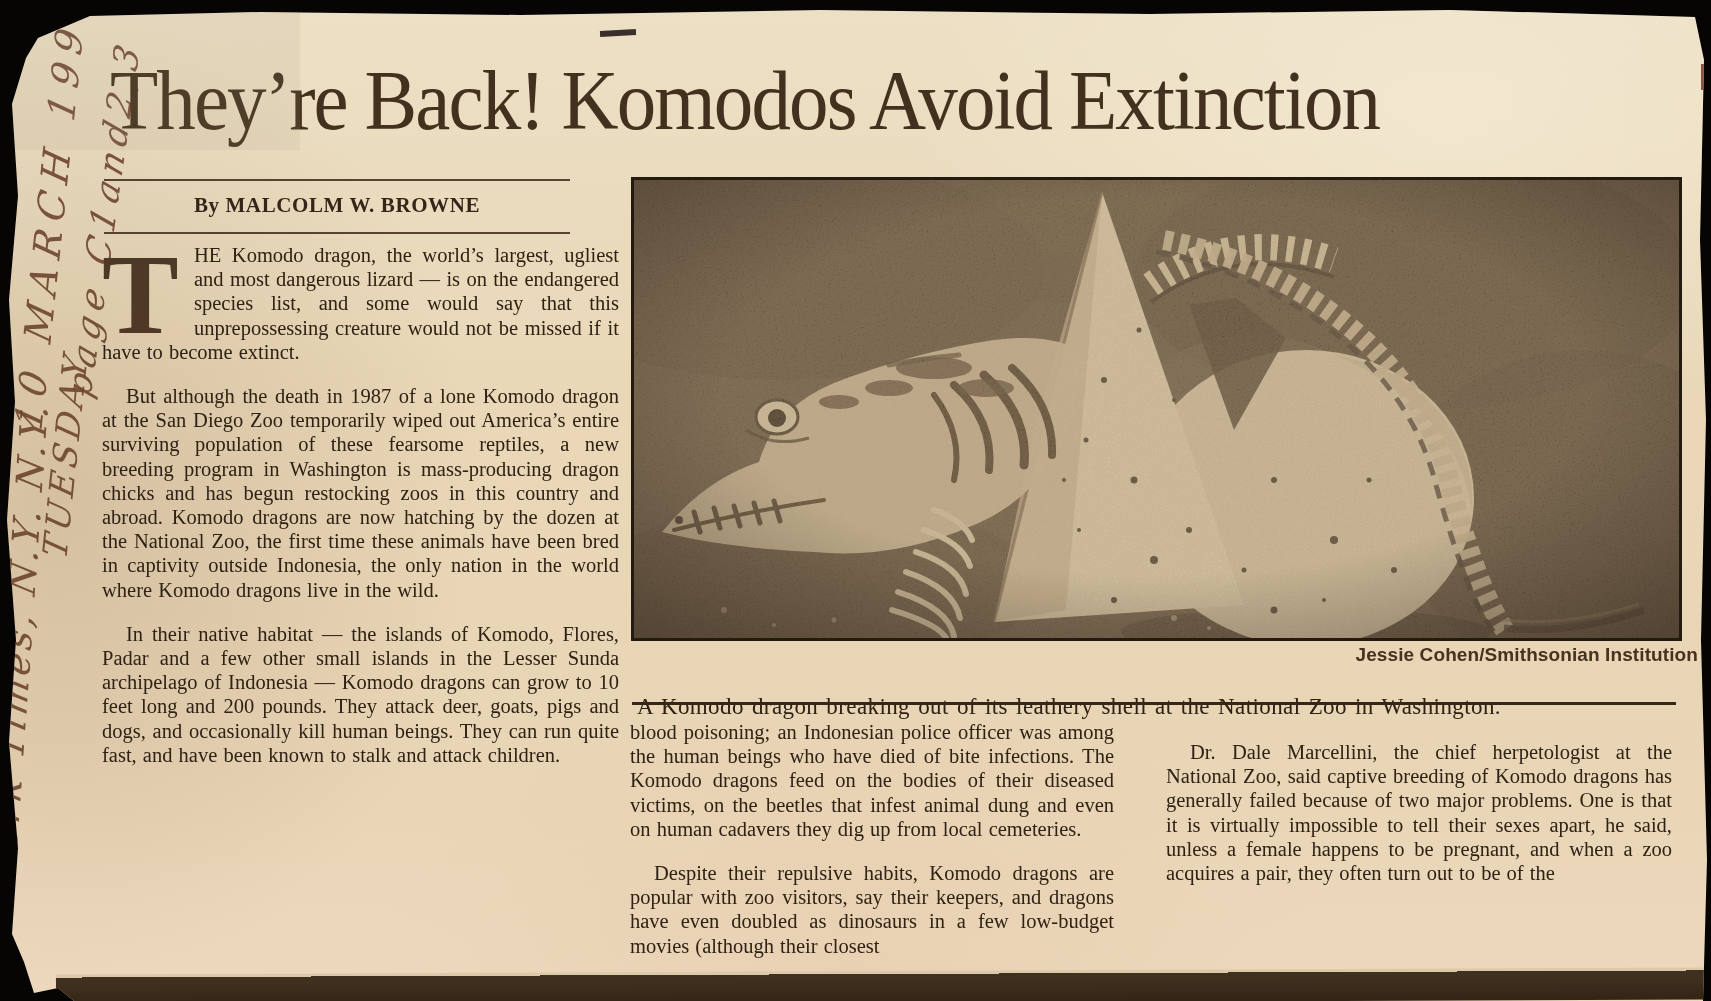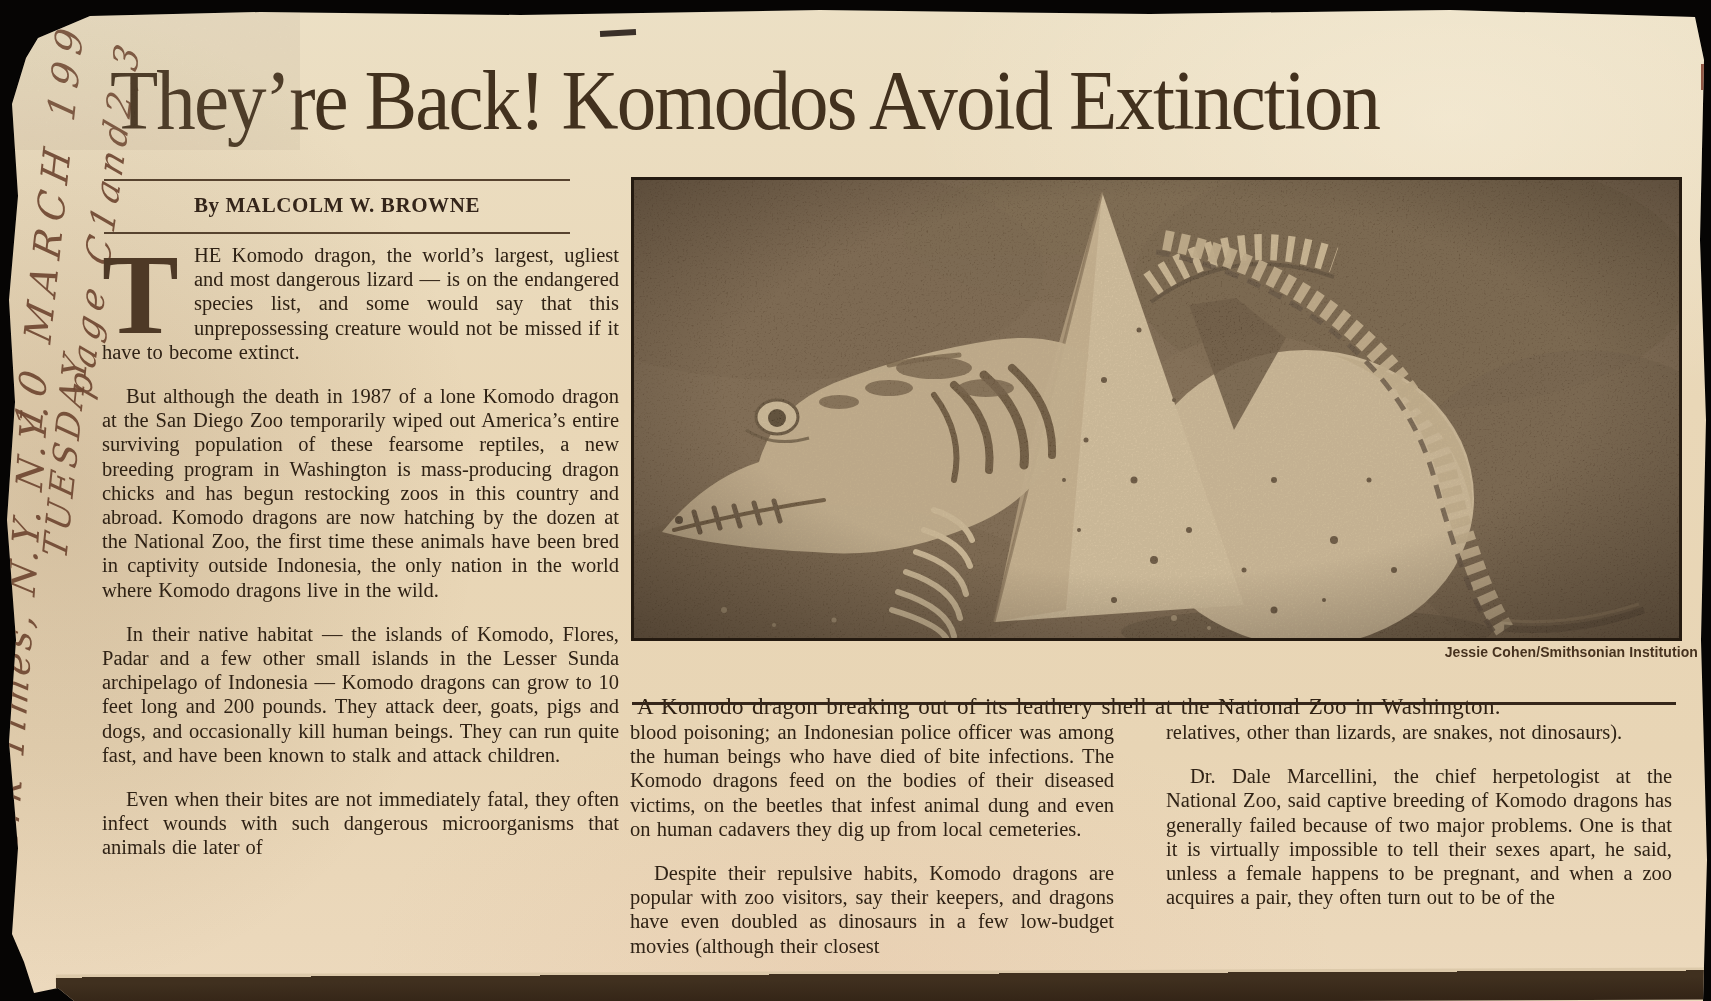--- a/index.html
+++ b/index.html
@@ -37,21 +37,21 @@
     float:left;font-size:115px;line-height:88px;font-weight:700;color:#4e3926;
     width:80px;margin:8px 12px 0 0;font-family:"Liberation Serif",serif;
   }
   .photo{
     position:absolute;left:631px;top:177px;width:1051px;height:464px;
     border:3px solid #241a10;box-sizing:border-box;background:#5c4833;
   }
   .photo svg{display:block;width:100%;height:100%;}
   .credit{
     position:absolute;left:900px;top:644px;width:798px;text-align:right;
-    font-family:"Liberation Sans",sans-serif;font-weight:700;font-size:14px;color:#46321f;letter-spacing:.1px;
+    font-family:"Liberation Sans",sans-serif;font-weight:700;font-size:19px;color:#46321f;letter-spacing:.1px;
   }
   .caption{
     position:absolute;left:637px;top:694px;width:1044px;
     font-size:23px;color:#2e2013;letter-spacing:.4px;word-spacing:2px;
   }
   .caption-rule{position:absolute;left:632px;top:702px;width:1044px;height:3px;background:#35261a;}
   .continued{font-style:italic;font-weight:700;text-align:center;font-size:20.5px;color:#33241773;color:#332417;}
   .hand{
     position:absolute;font-family:"DejaVu Serif",serif;font-style:italic;color:#6f4731;
     white-space:nowrap;transform-origin:left bottom;opacity:.92;
@@ -85,21 +85,20 @@
     <div class="byline-block">
       <div class="rule"></div>
       <div class="byline">By MALCOLM W. BROWNE</div>
       <div class="rule"></div>
     </div>
 
     <div class="col col-left">
       <p><span class="dropcap">T</span><span>HE Komodo dragon, the world’s largest, ugliest and most dangerous lizard — is on the endangered species list, and some would say that this unprepossessing creature would not be missed if it have to become extinct.</span></p>
       <p class="ind">But although the death in 1987 of a lone Komodo dragon at the San Diego Zoo temporarily wiped out America’s entire surviving population of these fearsome reptiles, a new breeding program in Washington is mass-producing dragon chicks and has begun restocking zoos in this country and abroad. Komodo dragons are now hatching by the dozen at the National Zoo, the first time these animals have been bred in captivity outside Indonesia, the only nation in the world where Komodo dragons live in the wild.</p>
       <p class="ind">In their native habitat — the islands of Komodo, Flores, Padar and a few other small islands in the Lesser Sunda archipelago of Indonesia — Komodo dragons can grow to 10 feet long and 200 pounds. They attack deer, goats, pigs and dogs, and occasionally kill human beings. They can run quite fast, and have been known to stalk and attack children.</p>
-      <p class="ind">Even when their bites are not immediately fatal, they often infect wounds with such dangerous microorganisms that animals die later of</p>
     </div>
 
     <div class="photo">
       <svg viewBox="0 0 1045 458" preserveAspectRatio="none">
         <defs>
           <filter id="grain" x="0" y="0" width="100%" height="100%">
             <feTurbulence type="fractalNoise" baseFrequency="0.55" numOctaves="2" stitchTiles="stitch"></feTurbulence>
             <feColorMatrix type="matrix" values="0 0 0 0 0.42  0 0 0 0 0.33  0 0 0 0 0.22  0.7 0.7 0.7 0 0"></feColorMatrix>
           </filter>
           <radialGradient id="vig" cx="50%" cy="45%" r="75%">
@@ -206,21 +205,20 @@
     <div class="credit">Jessie Cohen/Smithsonian Institution</div>
     <div class="caption">A Komodo dragon breaking out of its leathery shell at the National Zoo in Washington.</div>
     <div class="caption-rule"></div>
 
     <div class="col col-mid">
       <p>blood poisoning; an Indonesian police officer was among the human beings who have died of bite infections. The Komodo dragons feed on the bodies of their diseased victims, on the beetles that infest animal dung and even on human cadavers they dig up from local cemeteries.</p>
       <p class="ind">Despite their repulsive habits, Komodo dragons are popular with zoo visitors, say their keepers, and dragons have even doubled as dinosaurs in a few low-budget movies (although their closest</p>
     </div>
 
     <div class="col col-right">
-      <p>relatives, other than lizards, are snakes, not dinosaurs).</p>
       <p class="ind">Dr. Dale Marcellini, the chief herpetologist at the National Zoo, said captive breeding of Komodo dragons has generally failed because of two major problems. One is that it is virtually impossible to tell their sexes apart, he said, unless a female happens to be pregnant, and when a zoo acquires a pair, they often turn out to be of the</p>
     </div>
 
     <div class="bottom-strip"></div>
 
     <svg class="grain-overlay">
       <filter id="pgrain" x="0" y="0" width="100%" height="100%">
         <feTurbulence type="fractalNoise" baseFrequency="0.5" numOctaves="2" stitchTiles="stitch"></feTurbulence>
         <feColorMatrix type="matrix" values="0 0 0 0 0.35  0 0 0 0 0.28  0 0 0 0 0.2  0.8 0.8 0.8 0 0"></feColorMatrix>
       </filter>

